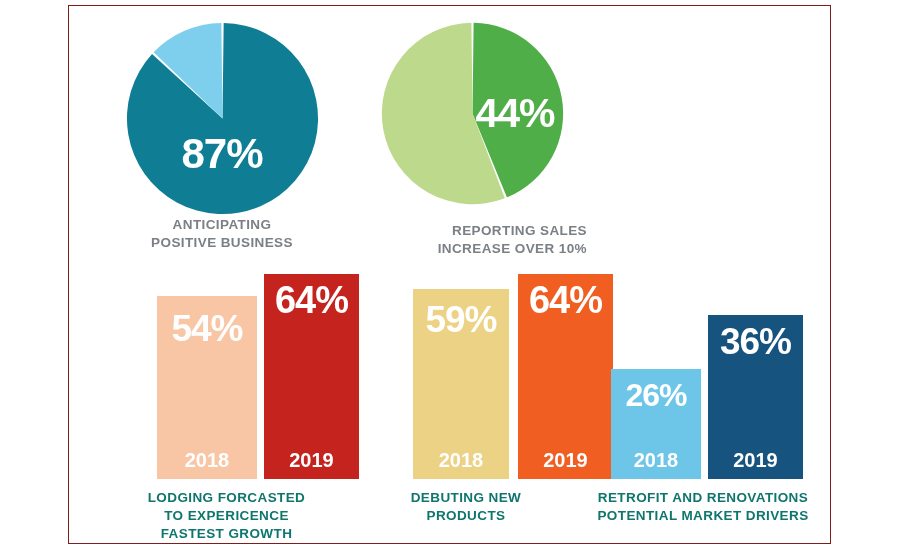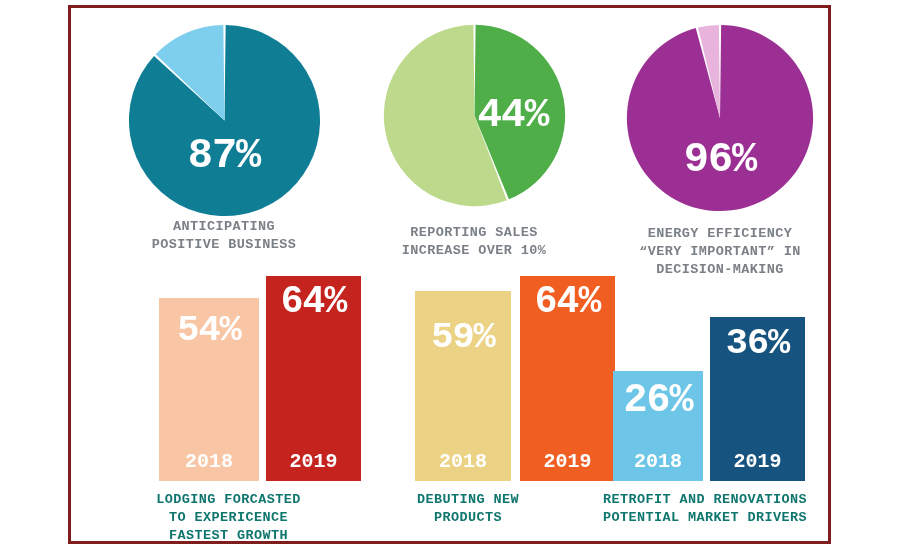--- a/index.html
+++ b/index.html
@@ -14,24 +14,23 @@
     overflow: hidden;
     position: relative;
   }
 
   #infographic {
     position: absolute;
     left: 68px;
     top: 5px;
     width: 763px;
     height: 539px;
-    border: 3px solid #7f1d1d;
+    border: 1px solid #7f1d1d;
     box-sizing: border-box;
     background: #ffffff;
-    font-family: Liberation Mono, monospace;
   }
 
   
   .pie-block {
     position: absolute;
     display: flex;
     flex-direction: column;
     align-items: center;
   }
   .pie-wrap {
@@ -127,74 +126,60 @@
   <div class="pie-block" style="left:288px; top:15px; width:230px;">
     <div class="pie-wrap" style="width:185px;height:185px;">
       <svg width="185" height="185" viewBox="0 0 200 200">
 
         <path id="p2-main" d="M 100 100 L 101.20 2.01 A 98 98 0 0 1 137.19 190.67 Z" fill="#4fae48"></path>
 
         <path id="p2-rest" d="M 100 100 L 134.96 191.55 A 98 98 0 1 1 98.80 2.01 Z" fill="#bcd98c"></path>
       </svg>
       <div class="pie-value" style="left:96px;top:72px;font-size:41px;">44%</div>
     </div>
-    <div class="caption" style="width:230px;margin-top:16px;">REPORTING SALES
+    <div class="caption" style="width:230px;margin-top:16px;text-align:right;">REPORTING SALES
 INCREASE OVER 10%</div>
   </div>
 
-  <div class="pie-block" style="left:534px; top:15px; width:230px;">
-    <div class="pie-wrap" style="width:190px;height:190px;">
-      <svg width="190" height="190" viewBox="0 0 200 200">
-
-        <path id="p3-main" d="M 100 100 L 101.20 2.01 A 98 98 0 1 1 74.47 5.38 Z" fill="#9c2f94"></path>
-
-        <path id="p3-rest" d="M 100 100 L 76.79 4.79 A 98 98 0 0 1 98.80 2.01 Z" fill="#e8b3dc"></path>
-      </svg>
-      <div class="pie-value" style="left:0;right:0;text-align:center;top:116px;font-size:42px;">96%</div>
-    </div>
-    <div class="caption" style="width:230px;margin-top:12px;">ENERGY EFFICIENCY
-“VERY IMPORTANT” IN
-DECISION-MAKING</div>
-  </div>
 
   <div class="bar-block" style="left:20px; top:268px; width:250px;">
     <div class="bars" style="height:205px;">
       <div class="bar" style="left:68px; width:100px; height:183px; background:#f8c6a4;">
         <div class="bar-value" style="top:14px;font-size:37px;">54%</div>
         <div class="bar-year">2018</div>
       </div>
       <div class="bar" style="left:175px; width:95px; height:205px; background:#c4231e;">
         <div class="bar-value" style="top:7px;font-size:38px;">64%</div>
         <div class="bar-year">2019</div>
       </div>
     </div>
     <div class="bar-caption" style="width:275px;">LODGING FORCASTED
 TO EXPERICENCE
 FASTEST GROWTH</div>
   </div>
 
   <div class="bar-block" style="left:272px; top:268px; width:250px;">
     <div class="bars" style="height:205px;">
       <div class="bar" style="left:72px; width:96px; height:190px; background:#ebd285;">
-        <div class="bar-value" style="top:28px;font-size:37px;">59%</div>
+        <div class="bar-value" style="top:12px;font-size:37px;">59%</div>
         <div class="bar-year">2018</div>
       </div>
       <div class="bar" style="left:177px; width:95px; height:205px; background:#f15e22;">
         <div class="bar-value" style="top:7px;font-size:38px;">64%</div>
         <div class="bar-year">2019</div>
       </div>
     </div>
     <div class="bar-caption" style="width:250px;">DEBUTING NEW
 PRODUCTS</div>
   </div>
 
   <div class="bar-block" style="left:520px; top:268px; width:250px;">
     <div class="bars" style="height:205px;">
       <div class="bar" style="left:22px; width:90px; height:110px; background:#6dc6e7;">
-        <div class="bar-value" style="top:10px;font-size:40px;">26%</div>
+        <div class="bar-value" style="top:10px;font-size:32px;">26%</div>
         <div class="bar-year">2018</div>
       </div>
       <div class="bar" style="left:119px; width:95px; height:164px; background:#17537f;">
         <div class="bar-value" style="top:8px;font-size:37px;">36%</div>
         <div class="bar-year">2019</div>
       </div>
     </div>
     <div class="bar-caption" style="width:240px;margin-left:-6px;">RETROFIT AND RENOVATIONS
 POTENTIAL MARKET DRIVERS</div>
   </div>

